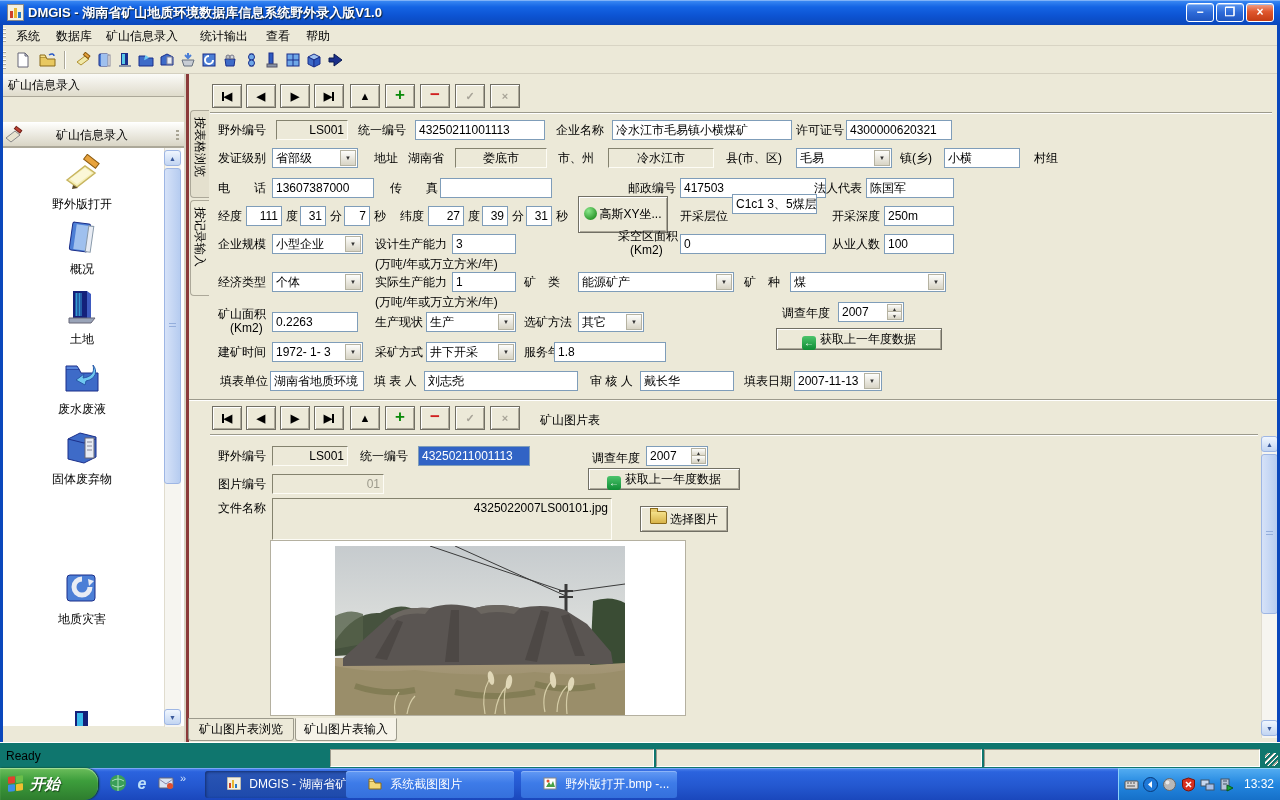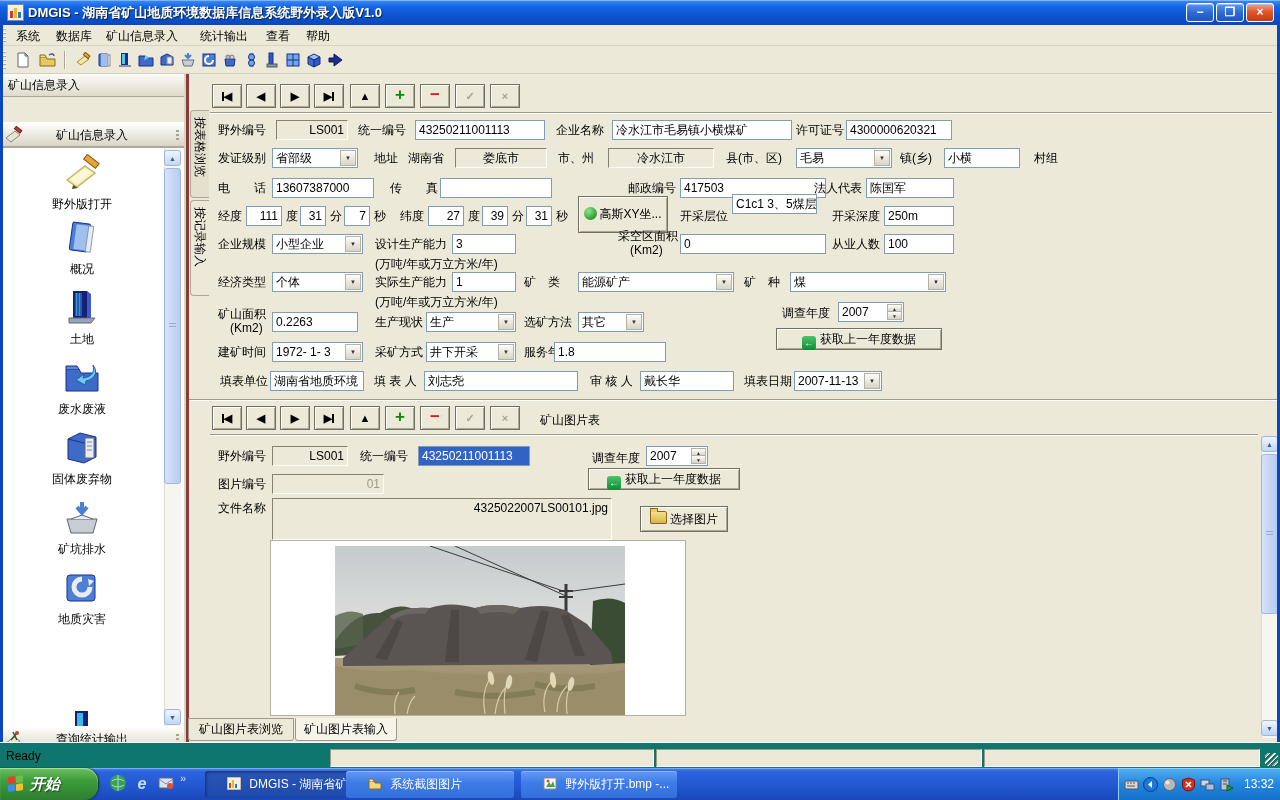--- a/index.html
+++ b/index.html
@@ -306,57 +306,38 @@
     <div class="sideitem" style="top:281px">
       <span class="ic">
         <svg width="38" height="38">
             <path d="M5 10 l12-6 16 4 v20 l-12 6 -16-4z" fill="#3E6BC8" stroke="#1B2F8A"></path>
             <path d="M5 10 l16 4 12-4" fill="none" stroke="#1B2F8A"></path>
             <rect x="22" y="9" width="9" height="20" fill="#E8ECF4" stroke="#667"></rect>
             <path d="M24 13 h5 M24 17 h5 M24 21 h5" stroke="#889"></path>
           </svg></span>
       <span class="tx">固体废弃物</span>
     </div>
-    <div class="sideitem" style="top:351px">
-      <span class="ic">
-        <svg width="38" height="38">
-            <path d="M4 20 h30 l-4 14 h-22z" fill="#C8CDD4" stroke="#5A6472"></path>
-            <path d="M8 20 l11-4 11 4" fill="#E8ECF0" stroke="#5A6472"></path>
-            <path d="M19 3 v10 m-5-5 l5 6 5-6" stroke="#4C7FD6" stroke-width="4" fill="none"></path>
-          </svg></span>
-      <span class="tx">矿坑排水</span>
-    </div>
     <div class="sideitem" style="top:421px">
       <span class="ic">
         <svg width="38" height="38">
             <rect x="4" y="6" width="28" height="26" rx="3" fill="#4C7FD6" stroke="#1B2F8A"></rect>
             <path d="M19 10 a8 8 0 1 0 8 8" fill="none" stroke="#E8ECF4" stroke-width="5"></path>
             <path d="M25 10 l6 2 -5 5z" fill="#E8ECF4"></path>
           </svg></span>
       <span class="tx">地质灾害</span>
     </div>
     <div class="sideitem" style="top:561px;height:17px;overflow:hidden">
       <span class="ic">
         <svg width="38" height="20">
             <rect x="12" y="2" width="13" height="18" fill="#14207A"></rect>
             <rect x="14" y="4" width="6" height="16" fill="#3AB8E8"></rect>
           </svg></span>
     </div>
   </div>
 
-  <div class="gbar" style="top:726px">
-    <span class="gi">
-      <svg width="20" height="20">
-          <path d="M2 14 l8-6 6 4-8 6z" fill="#E8E4D0" stroke="#888"></path>
-          <path d="M9 3 l4 8 M13 4 l-6 7" stroke="#305828" stroke-width="1.5"></path>
-          <circle cx="13" cy="4" r="2" fill="#C04030"></circle>
-        </svg></span>
-    <span class="t">查询统计输出</span>
-    <span class="dots"></span>
-  </div>
 
   <div class="abs splitter"></div>
   <div class="abs maroon"></div>
   <div class="vtab" style="top:110px;height:88px">
     <span>按表格浏览</span>
     </div>
   <div class="vtab active" style="top:200px;height:96px">
     <span>按记录输入</span>
     </div>
 

